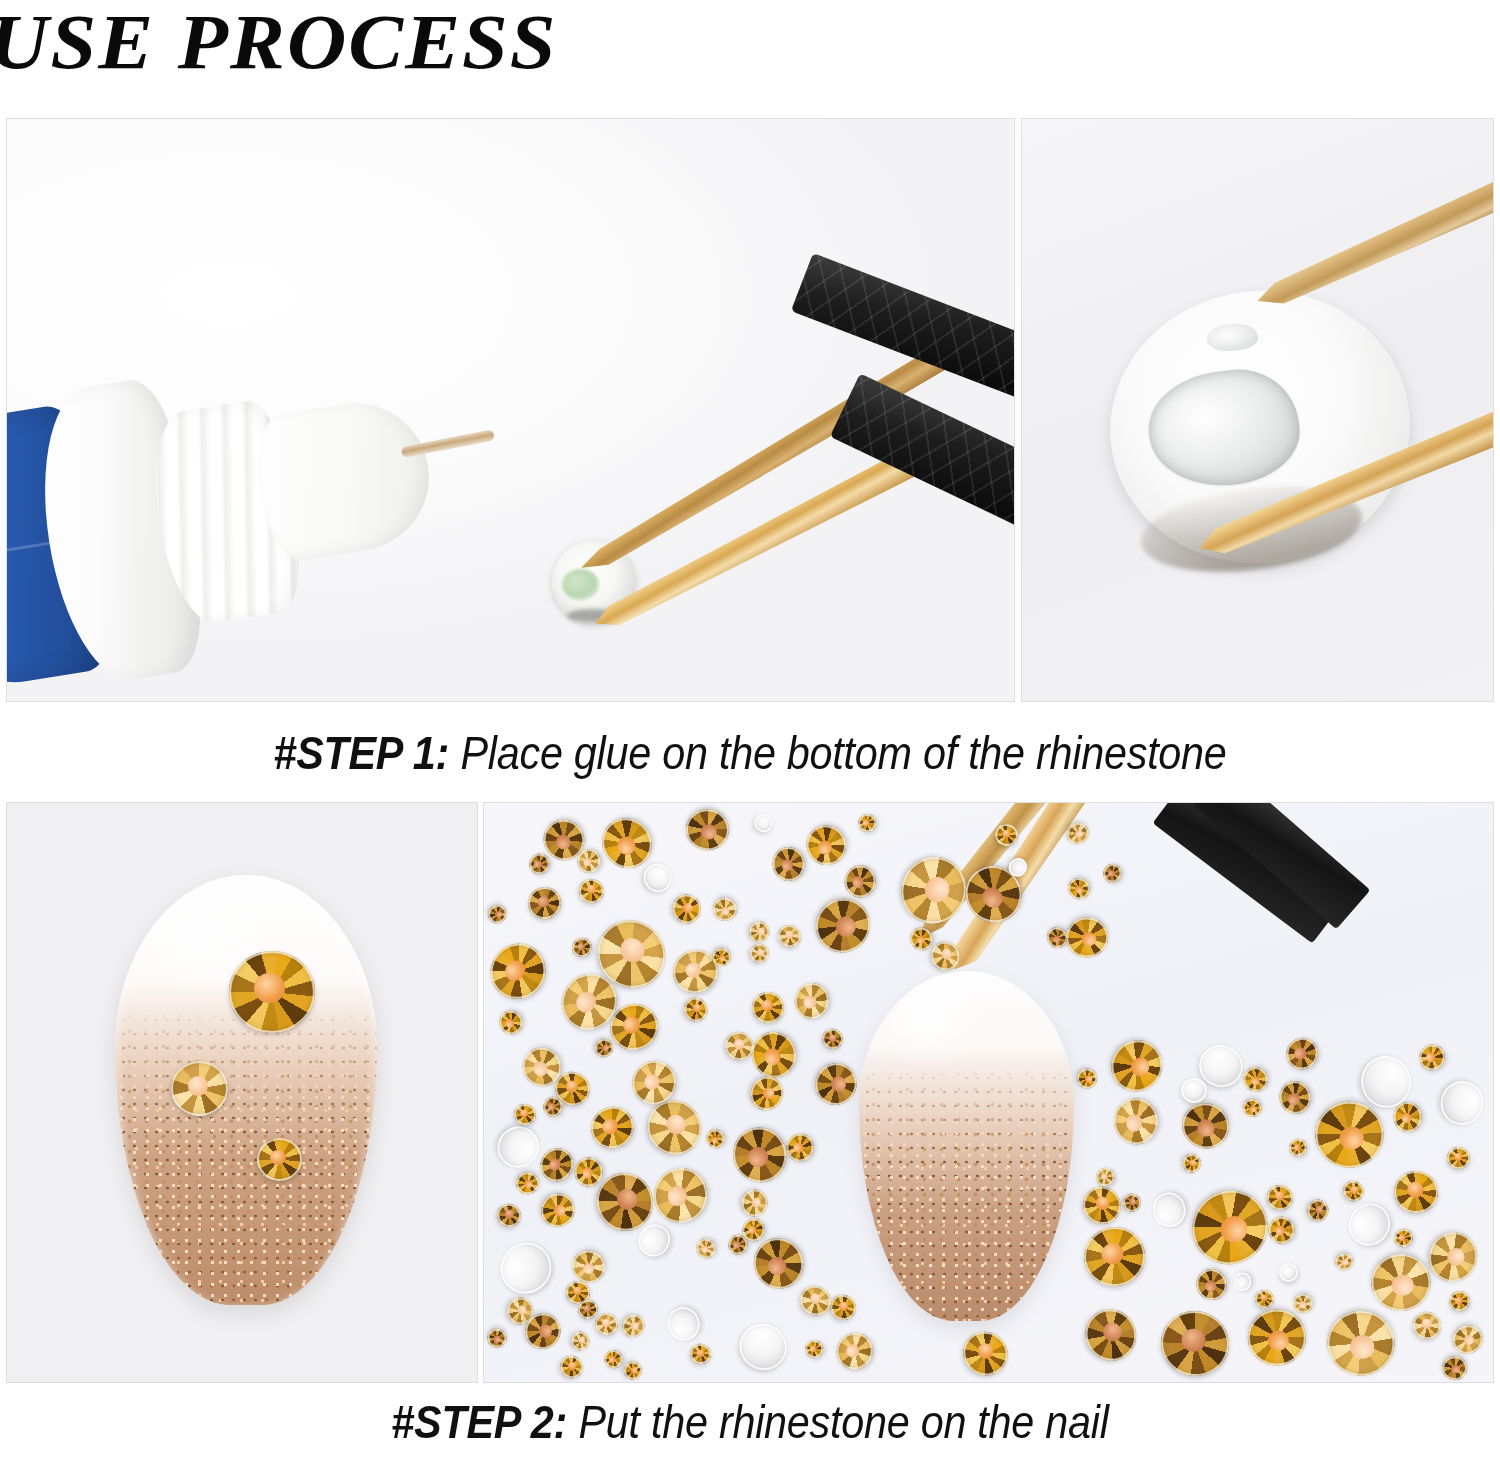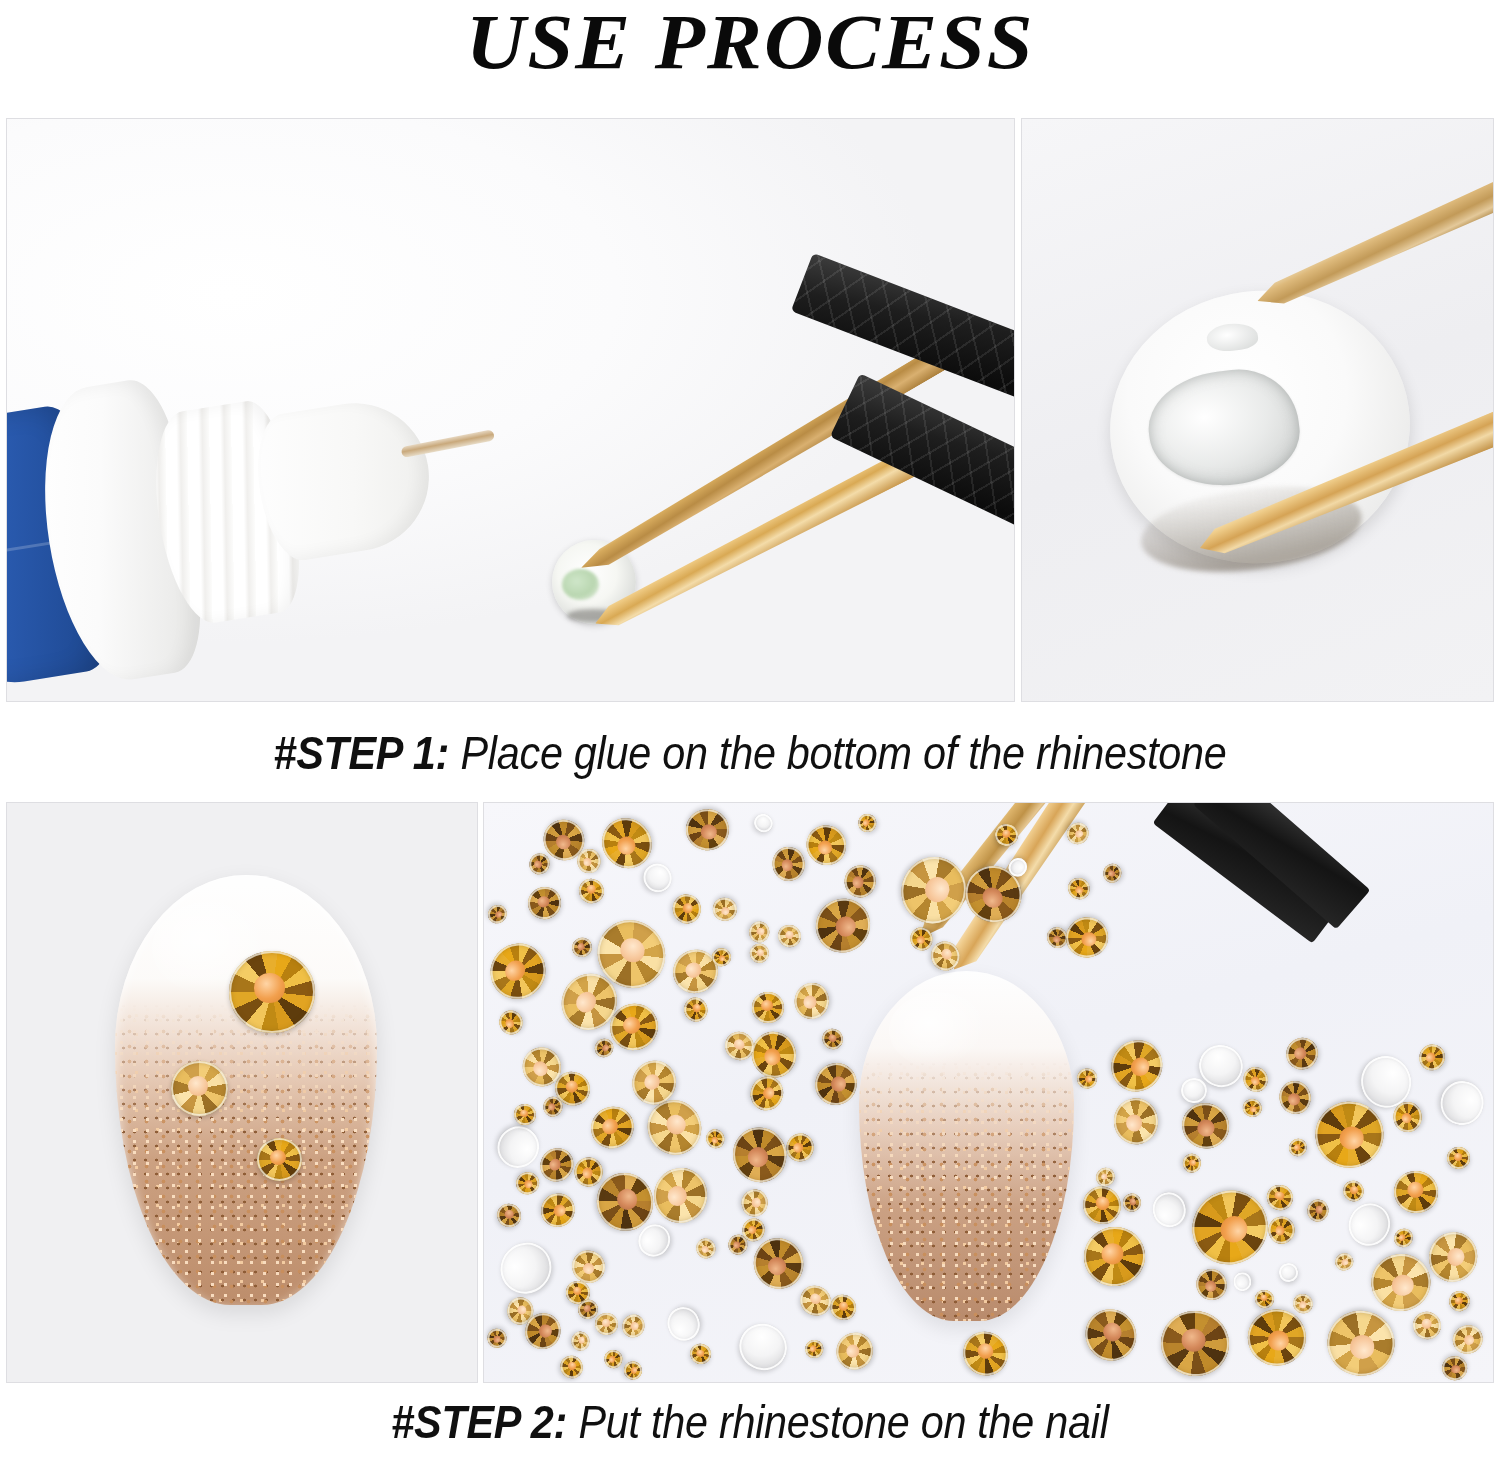--- a/index.html
+++ b/index.html
@@ -7,21 +7,21 @@
   html,body { background:#ffffff; }
   body {
     width:1500px; height:1466px;
     font-family:"Liberation Sans", sans-serif;
     position:relative; overflow:hidden;
   }
 
   
   .title-bar {
     width:1500px; height:118px;
-    display:flex; align-items:flex-start; justify-content:center;
+    display:flex; align-items:flex-start; 
   }
   .title {
     font-family:"Liberation Serif", "DejaVu Serif", serif;
     font-weight:bold; font-style:italic;
     font-size:79px; line-height:1.0;
     letter-spacing:2px;
     color:#0a0a0a;
     padding-top:2px;
     transform:scaleX(1.04);
     transform-origin:center top;

